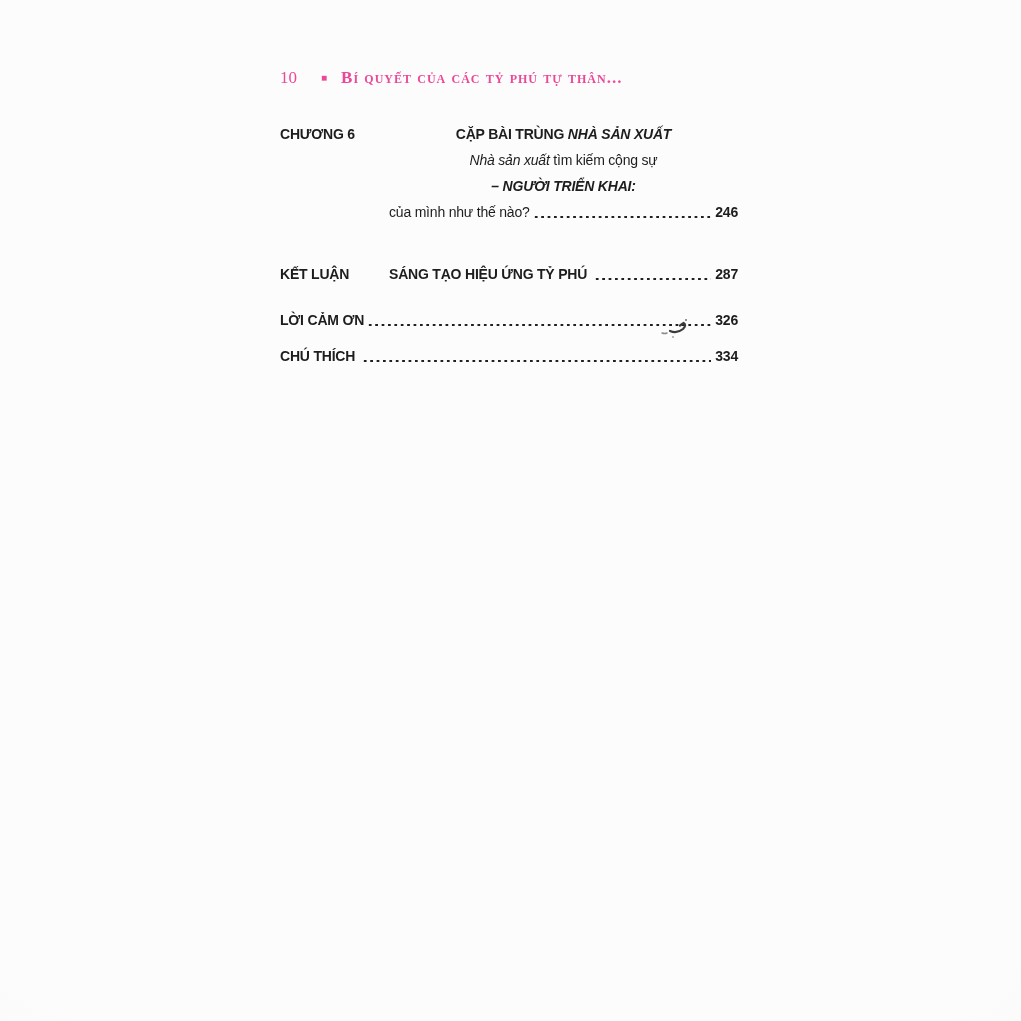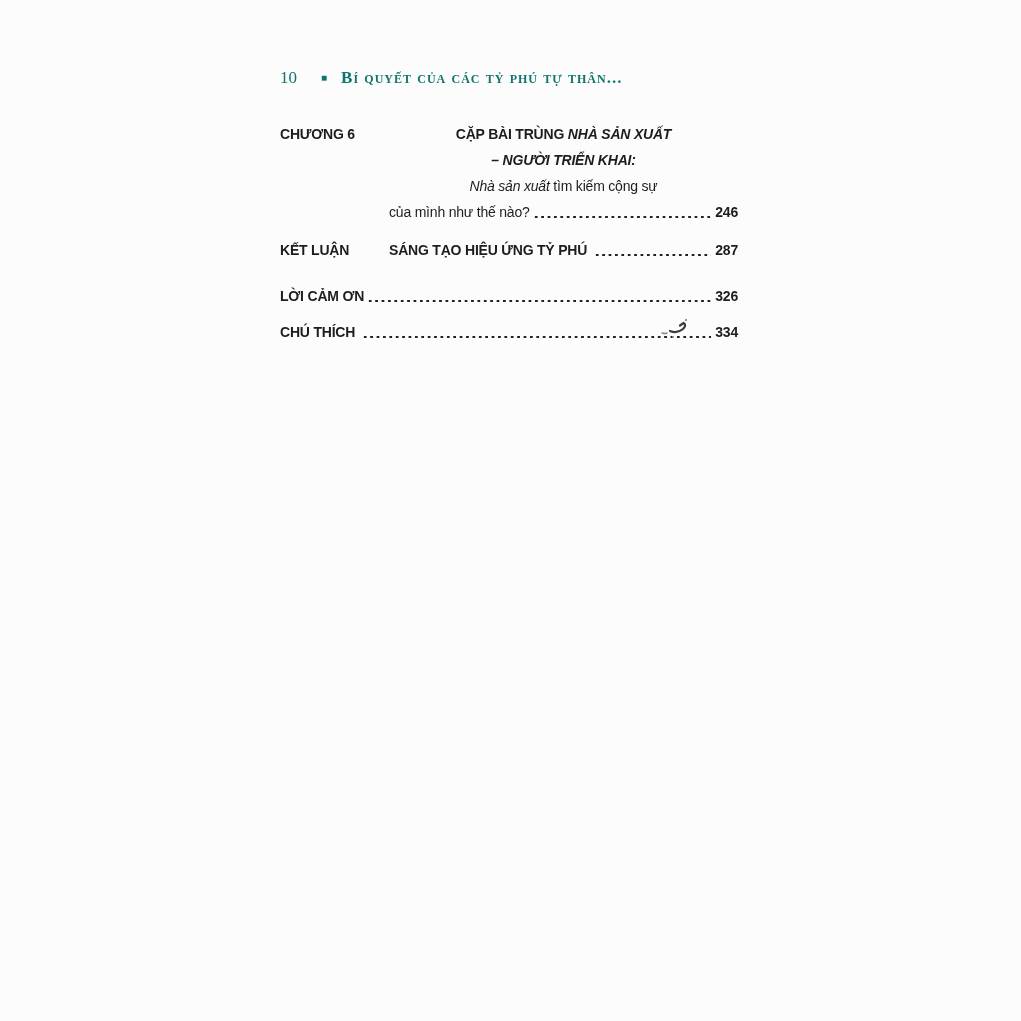--- a/index.html
+++ b/index.html
@@ -26,21 +26,21 @@
     width: 458px;
   }
 
   
   .running-head {
     display: flex;
     align-items: baseline;
     font-family: "Liberation Serif", "DejaVu Serif", serif;
     font-size: 17px;
     line-height: 20px;
-    color: #0f766e;
+    color: #ec4899;
   }
   .running-head .pagenum {
     margin-right: 24px;
   }
   .running-head .bullet {
     font-size: 10px;
     margin-right: 14px;
     position: relative;
     top: -2px;
   }
@@ -90,21 +90,21 @@
     margin: 0 4px 0 3px;
     background-image: radial-gradient(circle, #202020 1.3px, rgba(0,0,0,0) 1.55px);
     background-size: 6.4px 6.4px;
     background-repeat: repeat-x;
     background-position: left calc(100% - 5px);
   }
   .pg {
     font-weight: 700;
   }
 
-  .mt-conclusion { margin-top: 12px; }
+  .mt-conclusion { margin-top: 36px; }
   .mt-acks      { margin-top: 20px; }
   .mt-notes     { margin-top: 10px; }
 
   .smudge {
     position: absolute;
     left: 660px;
     top: 316px;
     width: 36px;
     height: 24px;
     pointer-events: none;
@@ -121,22 +121,22 @@
       <span class="bullet">■</span>
       <span class="running-title">Bí quyết của các tỷ phú tự thân...</span>
     </header>
 
     <main class="toc">
 
       <section class="entry">
         <div class="label">CHƯƠNG 6</div>
         <div class="body">
           <div class="line b"><span>CẶP BÀI TRÙNG </span><span class="it">NHÀ SẢN XUẤT</span></div>
+          <div class="line"><span class="it">Nhà sản xuất</span><span> tìm kiếm cộng sự</span></div>
           <div class="line b it">– NGƯỜI TRIỂN KHAI:</div>
-          <div class="line"><span class="it">Nhà sản xuất</span><span> tìm kiếm cộng sự</span></div>
           <div class="line dotrow">
             <span>của mình như thế nào?</span>
             <span class="leader"></span>
             <span class="pg">246</span>
           </div>
         </div>
       </section>
 
       <section class="entry mt-conclusion">
         <div class="label">KẾT LUẬN</div>

